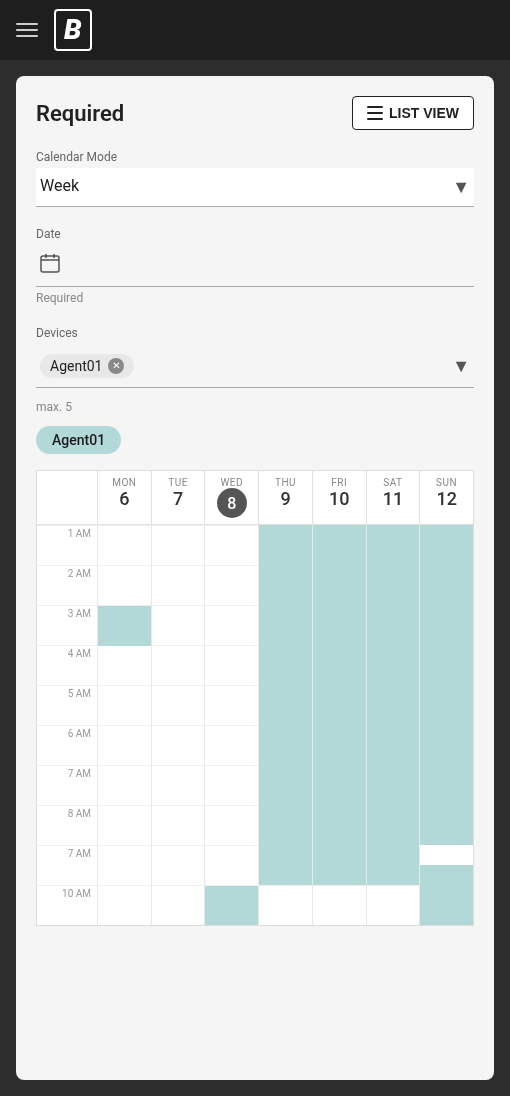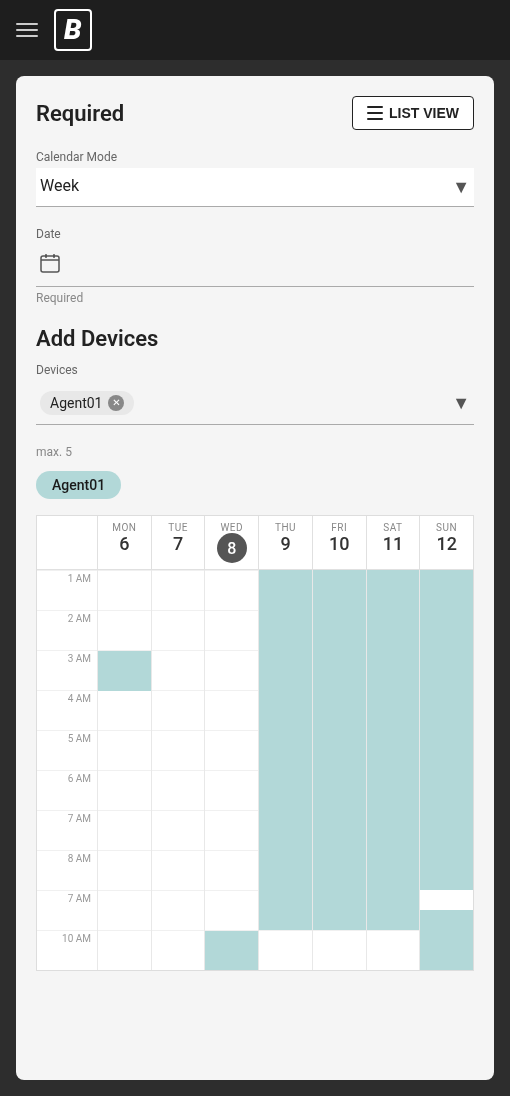--- a/index.html
+++ b/index.html
@@ -193,21 +193,21 @@
       flex-shrink: 0;
     }
     .devices-chevron {
       margin-left: auto;
       color: #555;
       font-size: 18px;
     }
     .max-text {
       font-size: 12px;
       color: #888;
-      margin-top: 20px;
+      margin-top: 12px;
       margin-bottom: 12px;
     }
 
     
     .agent-badge {
       display: inline-block;
       background: #b2d8d8;
       color: #1a1a1a;
       border-radius: 20px;
       padding: 6px 16px;
@@ -355,21 +355,20 @@
           <rect x="5" y="1" width="2" height="4" rx="1" fill="#555"></rect>
           <rect x="13" y="1" width="2" height="4" rx="1" fill="#555"></rect>
         </svg>
       </span>
     </div>
     <span class="required-text">Required</span>
   </div>
 
   
   <div>
-    <div class="section-title">Add Devices</div>
     <span class="form-label">Devices</span>
     <div class="devices-wrapper">
       <div class="tag">
         <span>Agent01</span>
         <span class="tag-close">✕</span>
       </div>
       <span class="devices-chevron">▼</span>
     </div>
     <div class="max-text">max. 5</div>
   </div>

